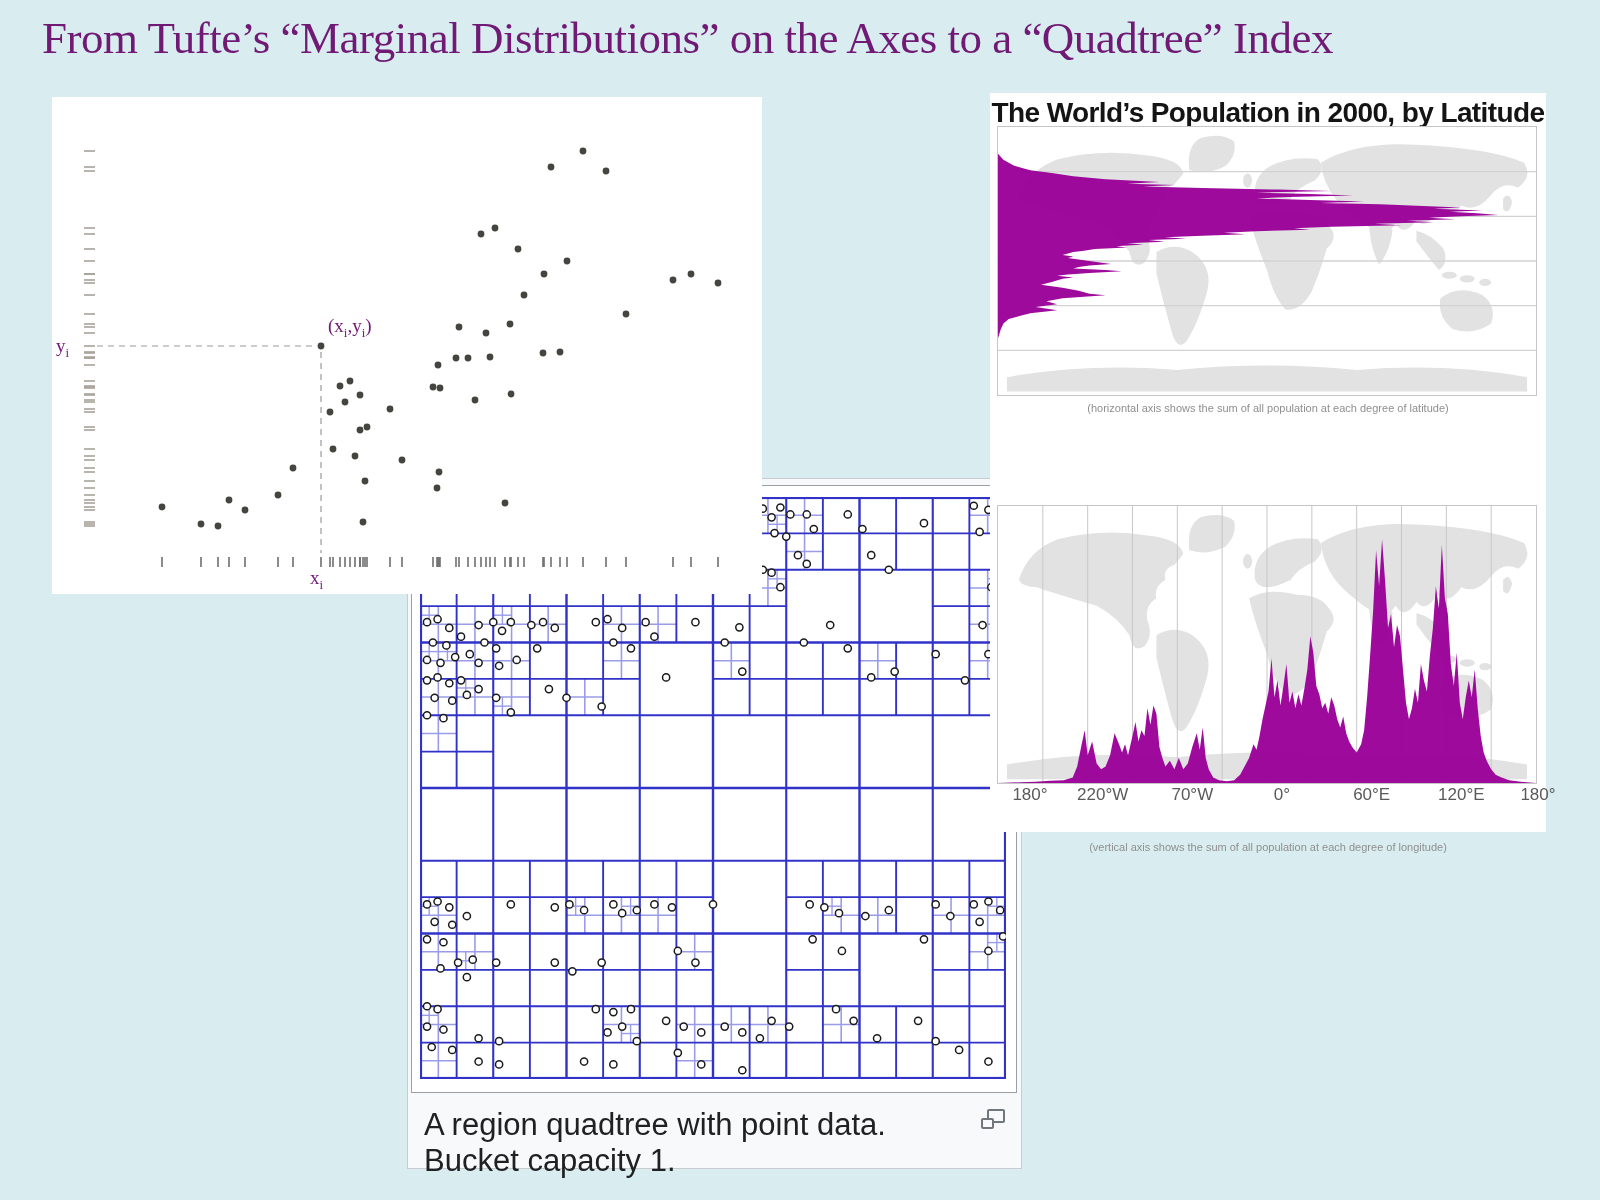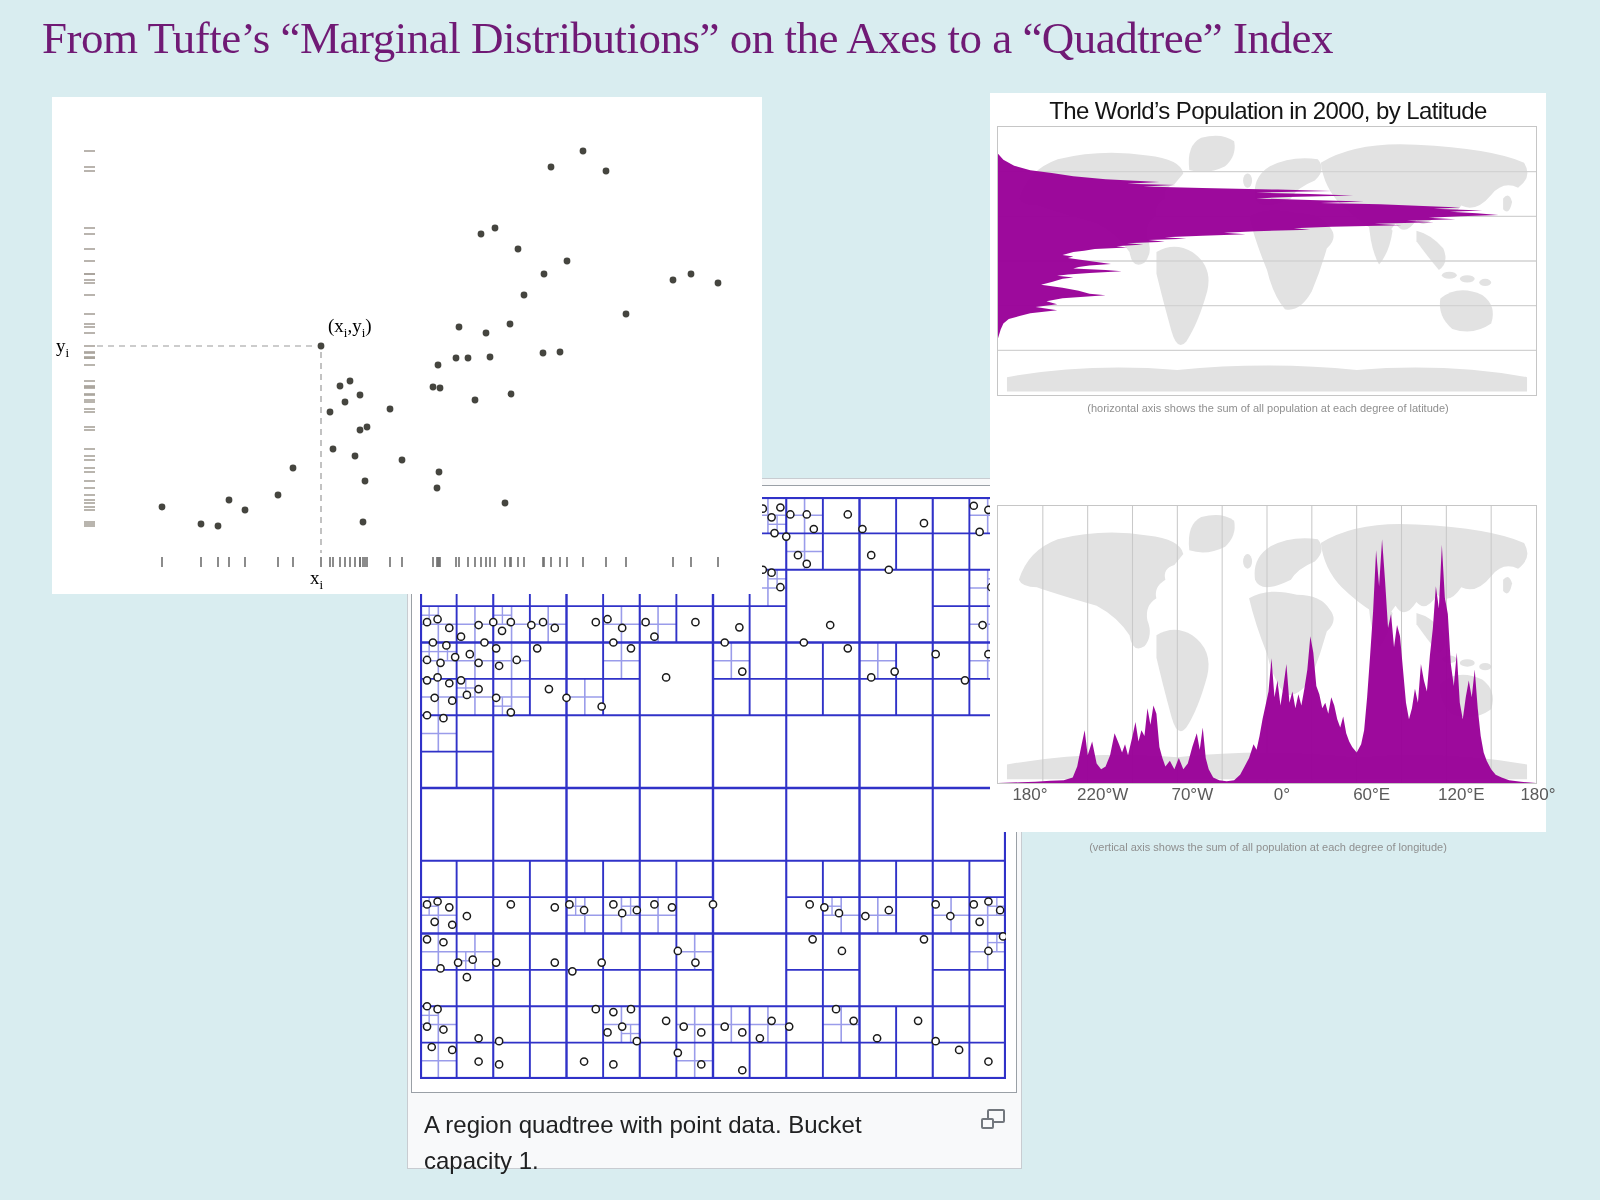--- a/index.html
+++ b/index.html
@@ -11,40 +11,40 @@
   #slide-title{left:42px;top:12px;width:1520px;font-family:"Liberation Serif",serif;
     font-size:45px;color:#701a75;letter-spacing:-0.5px;white-space:nowrap;}
 
   
   #quad-panel{left:407px;top:478px;width:613px;height:689px;background:#f8f9fa;
     border:1px solid #c8ccd1;z-index:1;}
   #quad-image{position:absolute;left:3px;top:6px;width:604px;height:606px;
     background:#ffffff;border:1px solid #9aa0a6;}
   #quad-svg{position:absolute;left:8px;top:11px;}
   #quad-caption{position:absolute;left:0;top:618px;width:100%;box-sizing:border-box;
-    padding:10px 70px 6px 16px;font-size:24px;line-height:36px;color:#202122;}
+    padding:10px 70px 6px 16px;font-size:31px;line-height:36px;color:#202122;}
   #quad-enlarge{position:absolute;right:16px;top:630px;width:24px;height:20px;}
   #quad-enlarge .big{position:absolute;right:0;top:0;width:14px;height:10px;
     border:2px solid #72777d;border-radius:2px;background:#f8f9fa;}
   #quad-enlarge .small{position:absolute;left:0;bottom:0;width:9px;height:7px;
     border:2px solid #72777d;border-radius:2px;background:#f8f9fa;}
 
   
   #scatter-panel{left:52px;top:97px;width:710px;height:497px;background:#ffffff;z-index:2;}
   .scatter-label{position:absolute;font-family:"Liberation Serif",serif;font-size:19px;
-    color:#000000;white-space:nowrap;}
+    color:#701a75;white-space:nowrap;}
   .scatter-label sub{font-size:13px;}
   #label-y{left:4px;top:238px;}
   #label-point{left:276px;top:218px;}
   #label-x{left:258px;top:470px;}
 
   
   #maps-panel{left:990px;top:93px;width:556px;height:739px;background:#ffffff;z-index:3;}
-  .map-title{position:absolute;left:0;width:100%;text-align:center;font-size:24px;
-    font-weight:normal;color:#141414;letter-spacing:-0.6px;}
+  .map-title{position:absolute;left:0;width:100%;text-align:center;font-size:28px;
+    font-weight:bold;color:#141414;letter-spacing:-0.6px;}
   #lat-title{top:4px;}
   #lon-title{top:377px;}
   .map-area{position:absolute;left:7px;width:538px;border:1px solid #c6c6c6;background:#fff;}
   #lat-map{top:33px;height:268px;}
   #lon-map{top:412px;height:277px;}
   .map-caption{position:absolute;left:0;width:100%;text-align:center;font-size:11px;
     color:#8f8f8f;}
   #lat-caption{top:309px;}
   #lon-caption{top:719px;margin-top:29px;}
   #lon-axis{position:absolute;left:16px;top:692px;width:100%;height:22px;}

